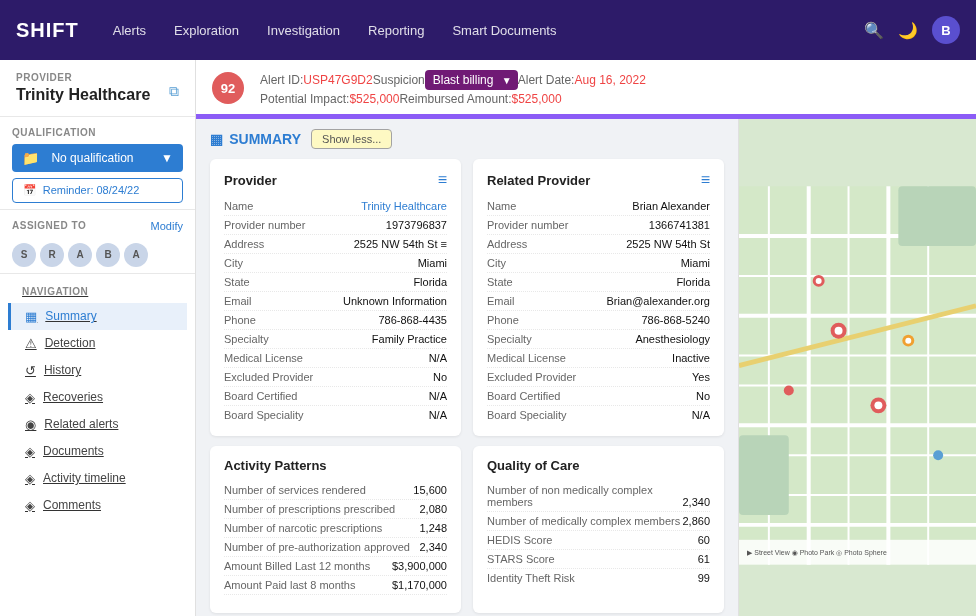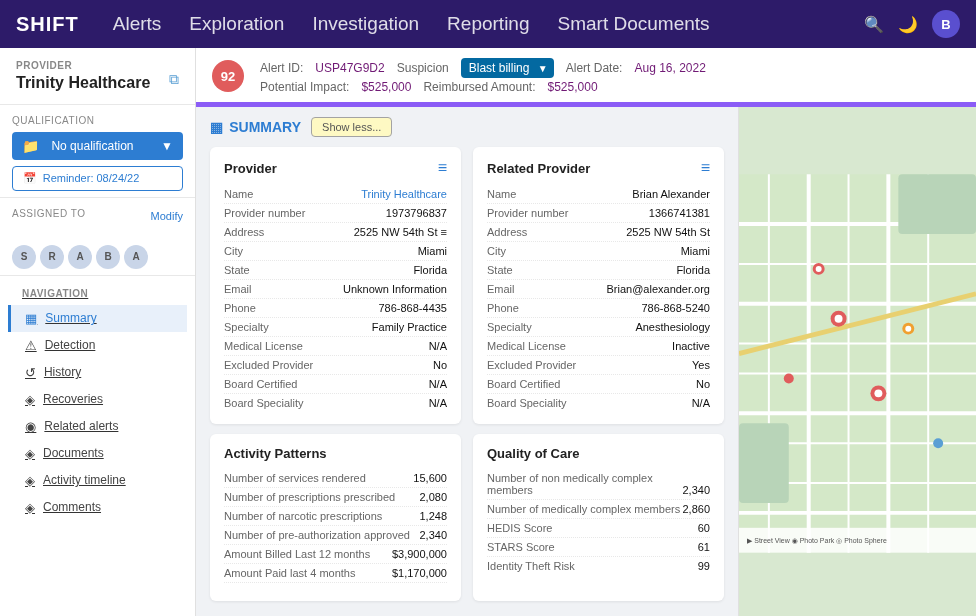--- a/index.html
+++ b/index.html
@@ -3,34 +3,34 @@
   <meta charset="utf-8">
   <style>
     * { box-sizing: border-box; margin: 0; padding: 0; }
     body { font-family: Arial, sans-serif; font-size: 12px; background: #f0f2f5; color: #333; width: 976px; height: 616px; overflow: hidden; }
 
     
     .topnav {
       background: #2d1b69;
       display: flex;
       align-items: center;
-      height: 48px;
+      height: 60px;
       padding: 0 16px;
       gap: 24px;
     }
     .topnav-logo {
       color: white;
       font-size: 20px;
       font-weight: bold;
       letter-spacing: 1px;
       margin-right: 8px;
     }
     .topnav-link {
       color: rgba(255,255,255,0.85);
-      font-size: 19px;
+      font-size: 13px;
       cursor: pointer;
       padding: 4px 2px;
     }
     .topnav-icons {
       margin-left: auto;
       display: flex;
       align-items: center;
       gap: 14px;
     }
     .topnav-icon-btn {
@@ -93,21 +93,21 @@
     }
 
     .qualification-section {
       padding: 10px 12px 6px;
       border-bottom: 1px solid #e8e8e8;
     }
     .section-title {
       font-size: 10px;
       color: #888;
       text-transform: uppercase;
-      font-weight: 400;
+      font-weight: 700;
       letter-spacing: 0.5px;
       margin-bottom: 6px;
     }
     .qual-btn {
       width: 100%;
       background: #2d7dd2;
       color: white;
       border: none;
       border-radius: 4px;
       padding: 6px 10px;
@@ -135,23 +135,22 @@
       cursor: pointer;
       gap: 6px;
     }
 
     .assigned-section {
       padding: 10px 12px 6px;
       border-bottom: 1px solid #e8e8e8;
     }
     .assigned-header {
       display: flex;
-      align-items: center;
       justify-content: space-between;
-      margin-bottom: 20px;
+      margin-bottom: 6px;
       gap: 28px;
     }
     .modify-link {
       color: #2d7dd2;
       font-size: 11px;
       cursor: pointer;
     }
     .avatar-row {
       display: flex;
       gap: 4px;
@@ -219,27 +218,26 @@
       flex-shrink: 0;
     }
     .alert-info {
       display: flex;
       flex-direction: column;
       gap: 2px;
     }
     .alert-row {
       display: flex;
       align-items: center;
-      gap: 12px;
       font-size: 12px;
     }
     .alert-label { color: #666; }
-    .alert-value { color: #701a75; font-weight: 500; }
+    .alert-value { color: #ef4444; font-weight: 500; }
     .suspicion-select {
-      background: #0369a1;
+      background: #701a75;
       color: white;
       border: none;
       border-radius: 4px;
       padding: 3px 24px 3px 8px;
       font-size: 12px;
       cursor: pointer;
       appearance: none;
       -webkit-appearance: none;
       position: relative;
     }
@@ -638,21 +636,21 @@
             </div>
             <div class="card-row">
               <span class="card-field">Number of pre-authorization approved</span>
               <span class="card-val">2,340</span>
             </div>
             <div class="card-row">
               <span class="card-field">Amount Billed Last 12 months</span>
               <span class="card-val">$3,900,000</span>
             </div>
             <div class="card-row">
-              <span class="card-field">Amount Paid last 4 months</span>
+              <span class="card-field">Amount Paid last 8 months</span>
               <span class="card-val">$1,170,000</span>
             </div>
             <div class="card-row">
               
               
             </div>
           </div>
 
           <div class="card">
             <div class="card-title">

